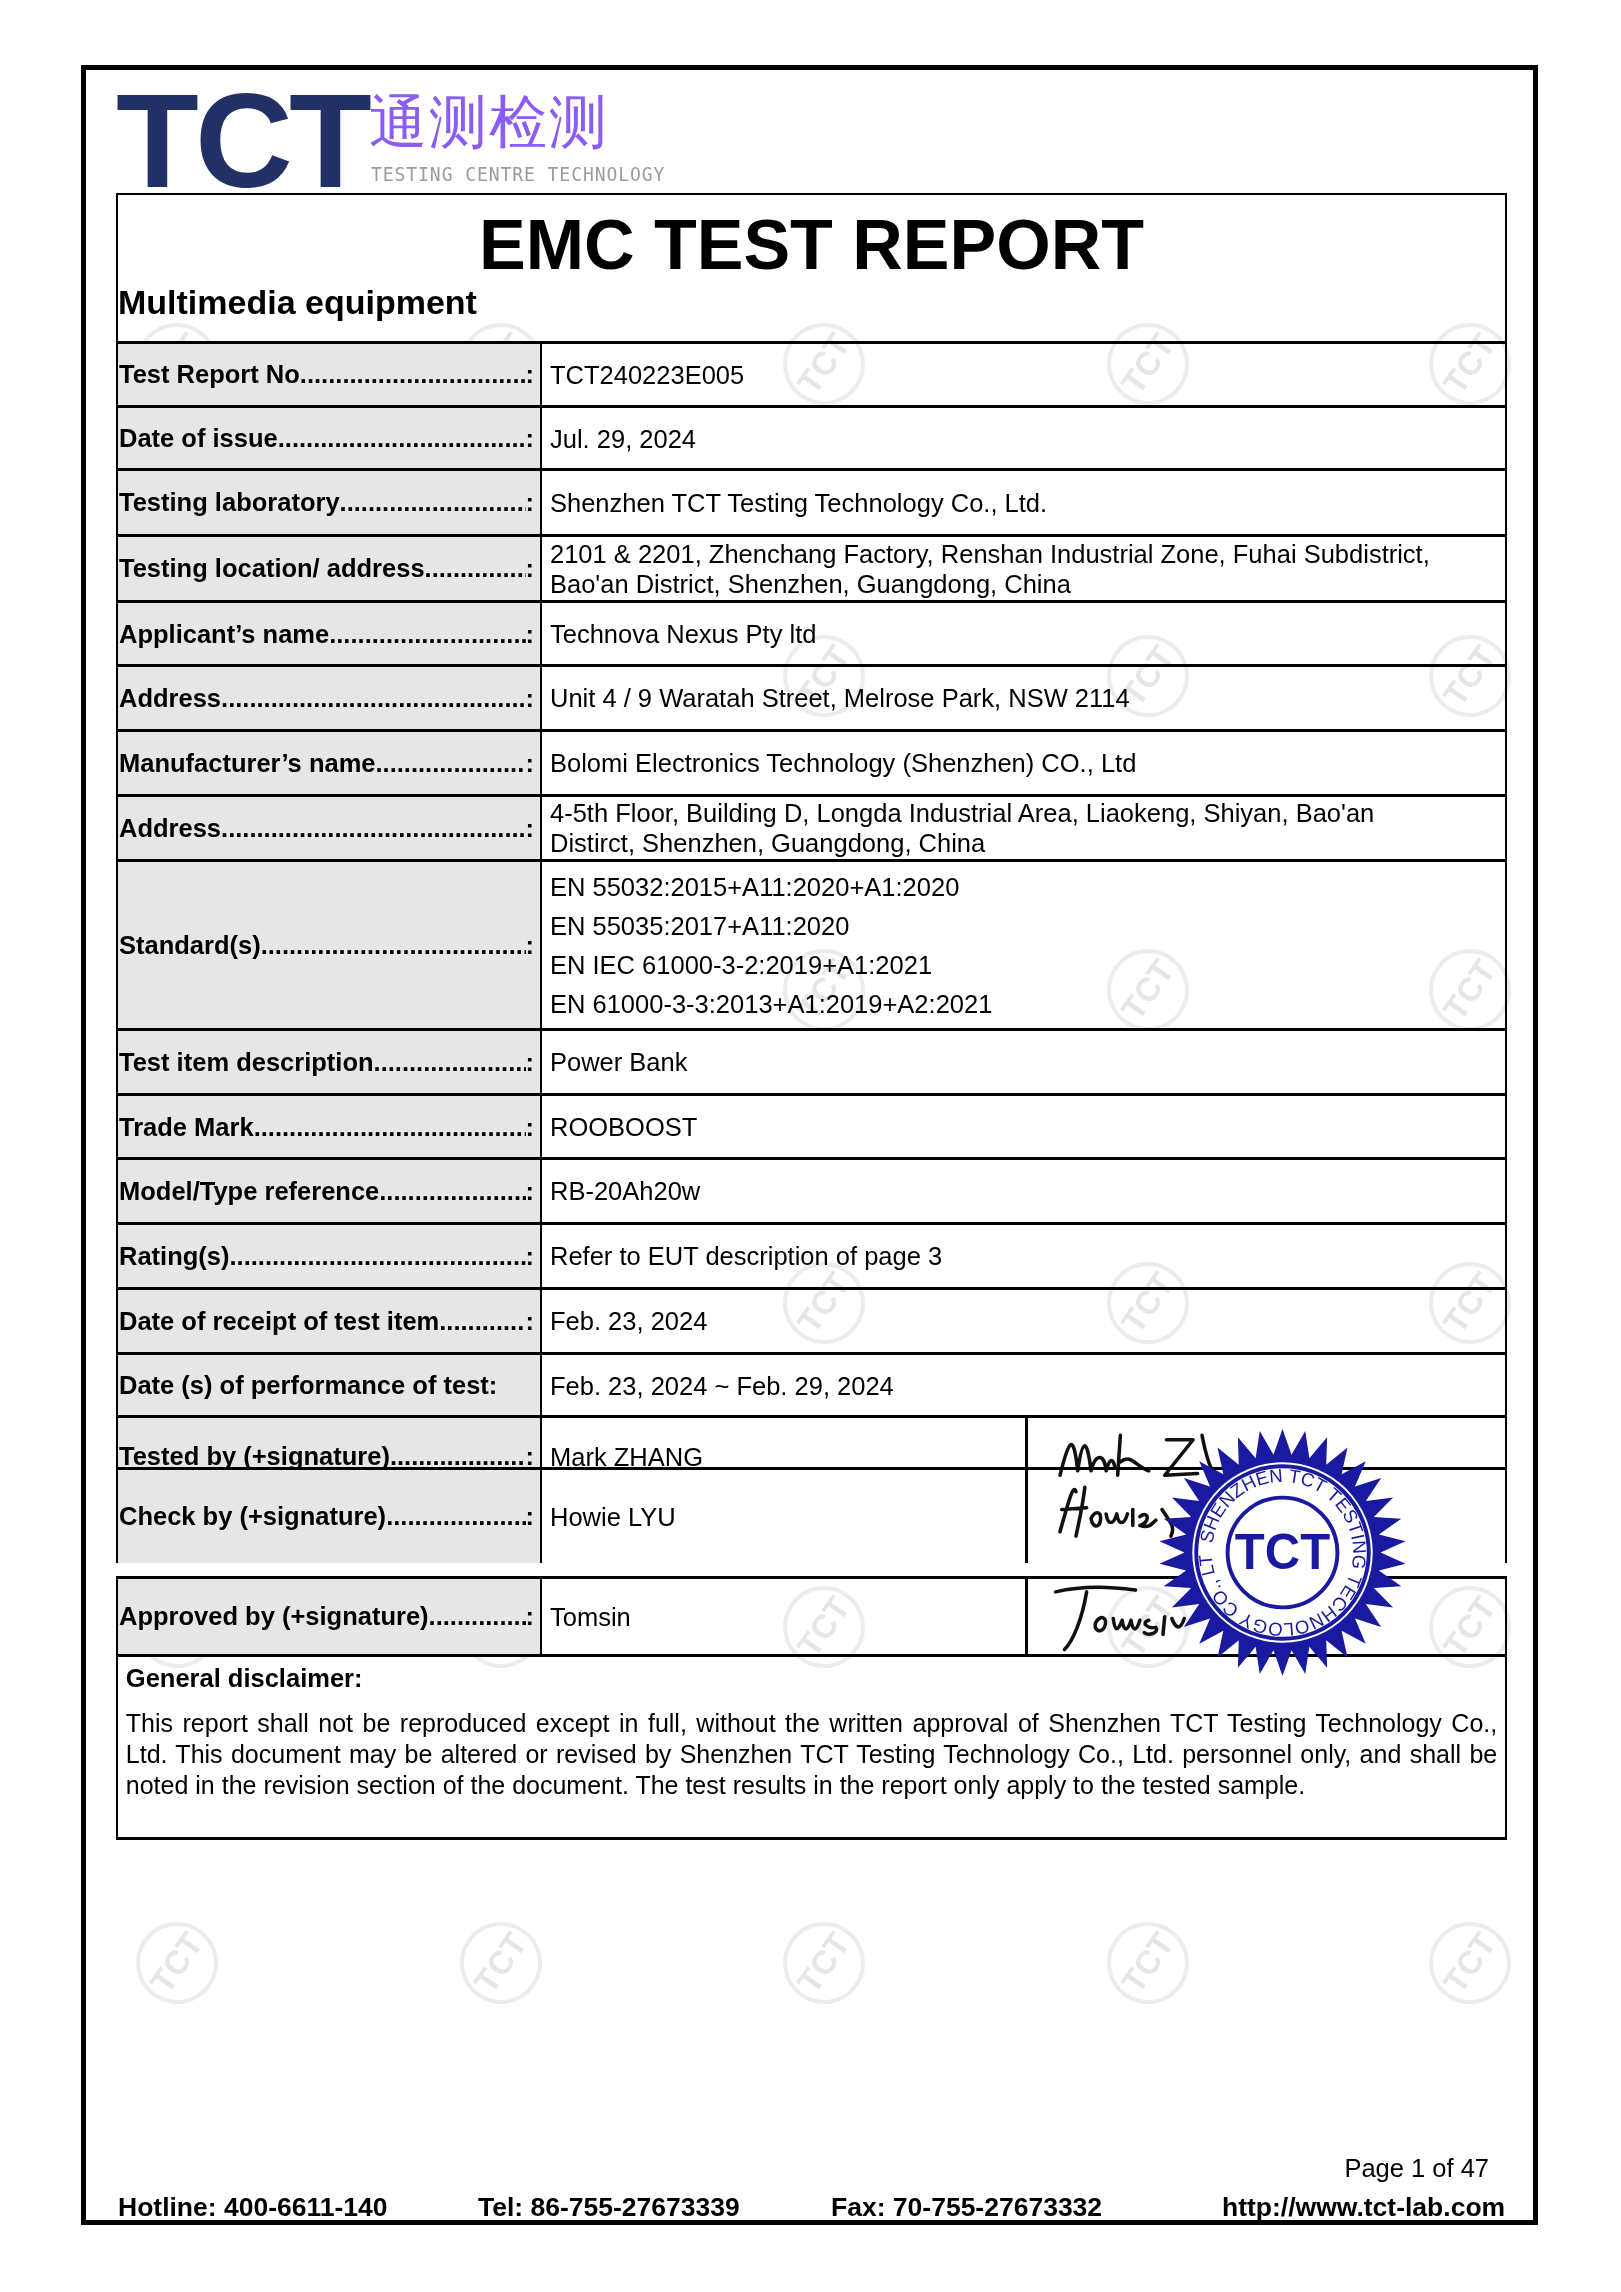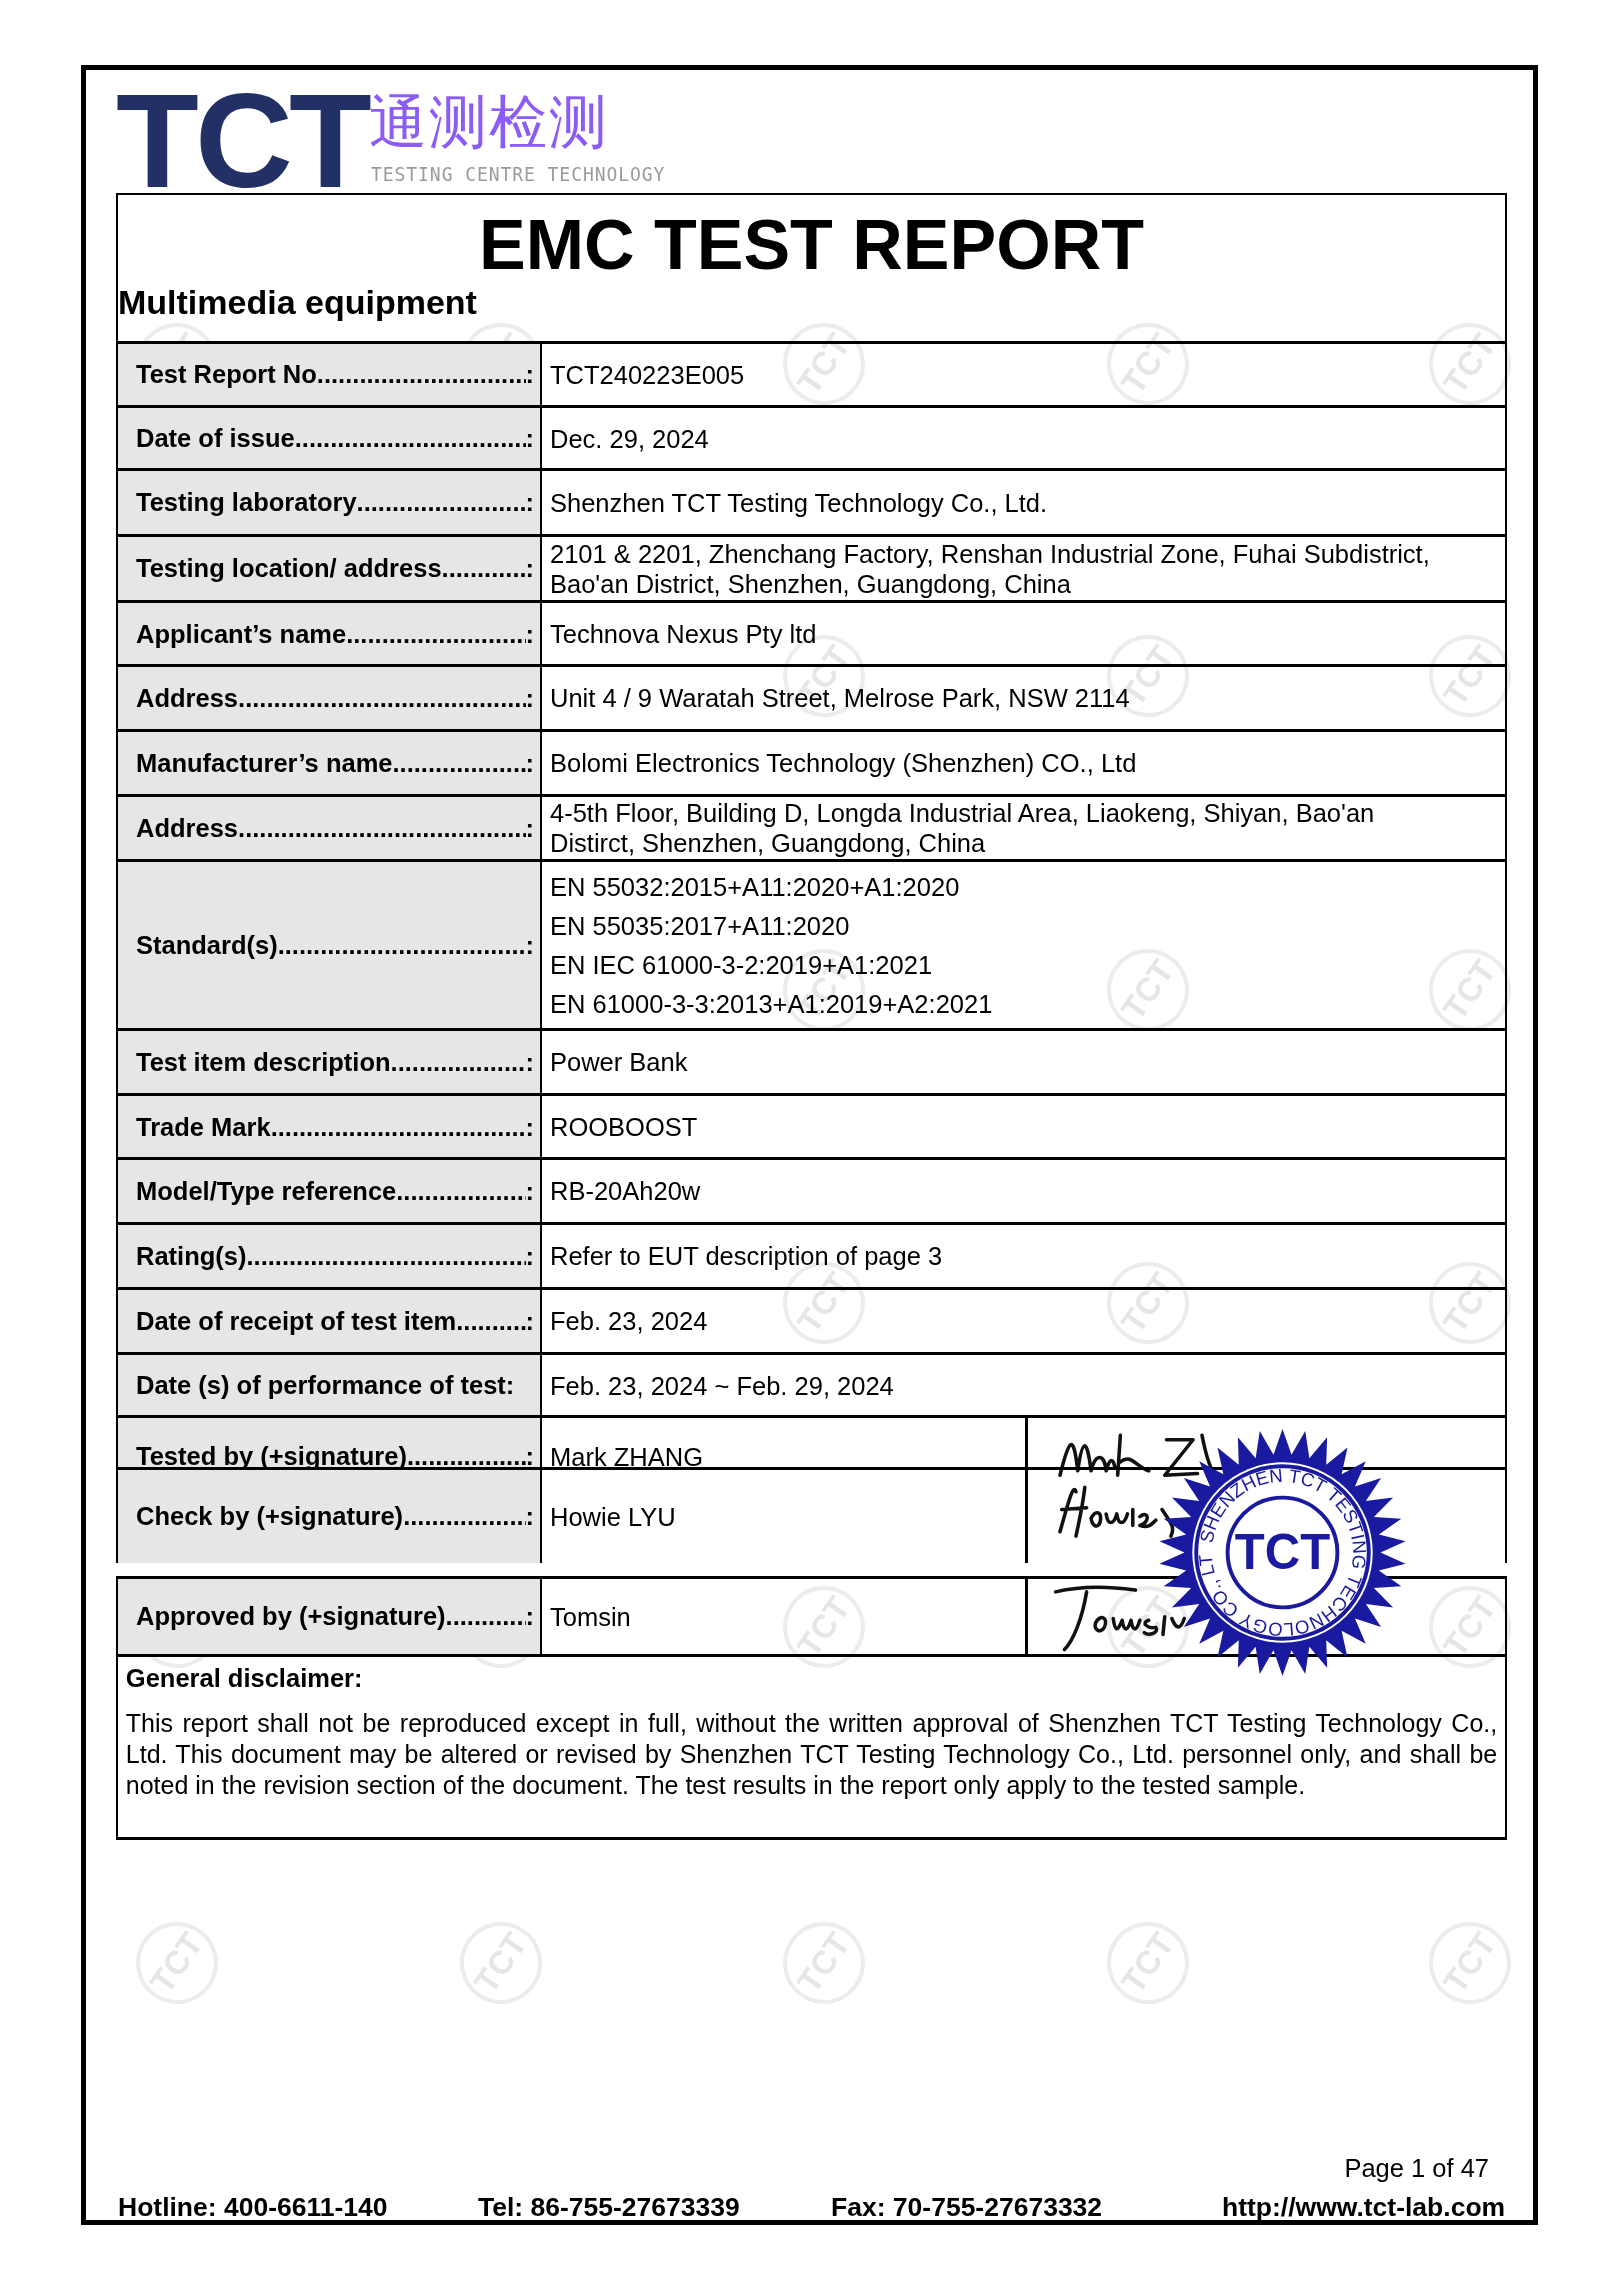--- a/index.html
+++ b/index.html
@@ -21,21 +21,21 @@
                 border:2px solid #000; box-sizing:border-box; border-bottom:none; }
   .title { position:absolute; left:0; width:100%; top:9.8px; text-align:center; font-weight:700;
            font-size:70px; line-height:80px; }
   .subtitle { position:absolute; left:0; width:100%; top:86px; font-weight:700;
               font-size:34px; line-height:43px; }
 
   .row { position:absolute; left:0; width:1391px; box-sizing:border-box;
          border-left:2px solid #000; border-right:2px solid #000; border-top:3.9px solid #000; }
   .lab { position:absolute; left:0; top:0; bottom:0; width:424px; background:#e6e6e6;
          border-right:2.9px solid #000; box-sizing:border-box; display:flex; align-items:center;
-         padding-left:18px; font-weight:700; font-size:25.5px; white-space:nowrap; overflow:hidden; }
+         padding-left:1px; font-weight:700; font-size:25.5px; white-space:nowrap; overflow:hidden; }
   .lab .dots { flex:1; overflow:hidden; white-space:nowrap; letter-spacing:0px; font-weight:700; }
   .lab .colon { padding-right:5.9px; }
   .val { position:absolute; left:432px; top:0; bottom:0; right:7.8px; display:flex; flex-direction:column;
          justify-content:center; font-size:25.5px; line-height:30px; }
   .val.std { line-height:39px; }
   .sigcell { position:absolute; left:907px; top:0; bottom:0; width:2.9px; background:#000; }
   .sig { position:absolute; left:921px; top:3.9px; height:71px; width:255px; }
 
   .disclaimer { position:absolute; left:0; width:1391px; top:1461px; height:186px; box-sizing:border-box;
                 border:2px solid #000; border-top:3.9px solid #000; border-bottom:3.9px solid #000; padding:3.9px 7.8px; }
@@ -112,21 +112,21 @@
           <div>TCT240223E005</div>
         </div>
       </div>
       <div class="row" style="top: 212px; height: 64px;">
         <div class="lab">
           <span>Date of issue</span>
           <span class="dots">................................................................................</span>
           <span class="colon">:</span>
         </div>
         <div class="val">
-          <div>Dec. 29, 2024</div>
+          <div>Jul. 29, 2024</div>
         </div>
       </div>
       <div class="row" style="top: 275px; height: 66px;">
         <div class="lab">
           <span>Testing laboratory</span>
           <span class="dots">................................................................................</span>
           <span class="colon">:</span>
         </div>
         <div class="val">
           <div>Shenzhen TCT Testing Technology Co., Ltd.</div>

